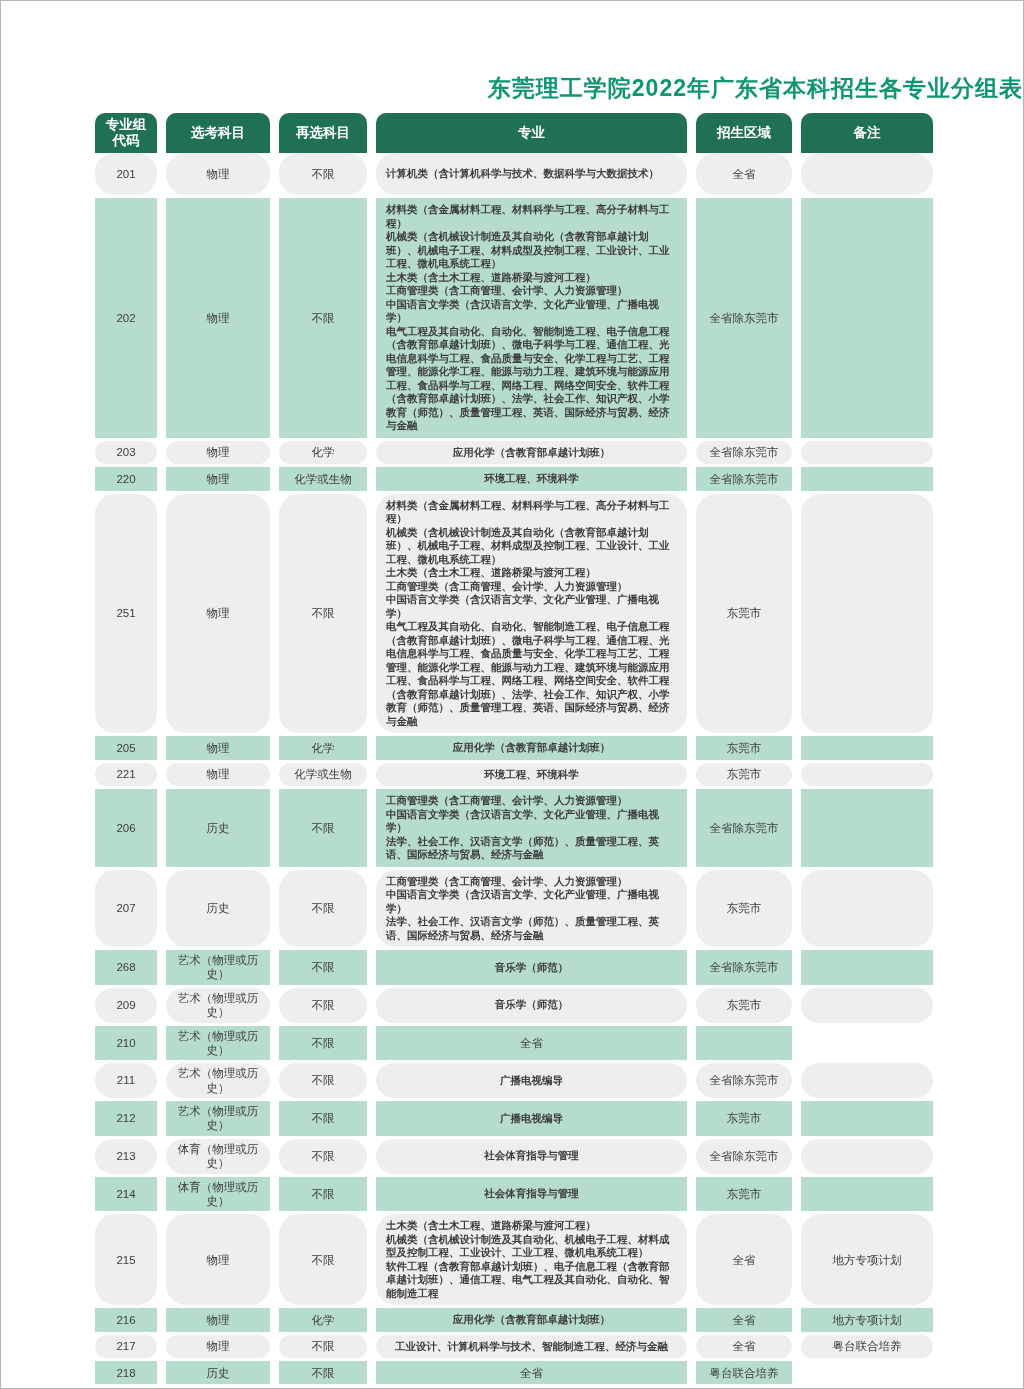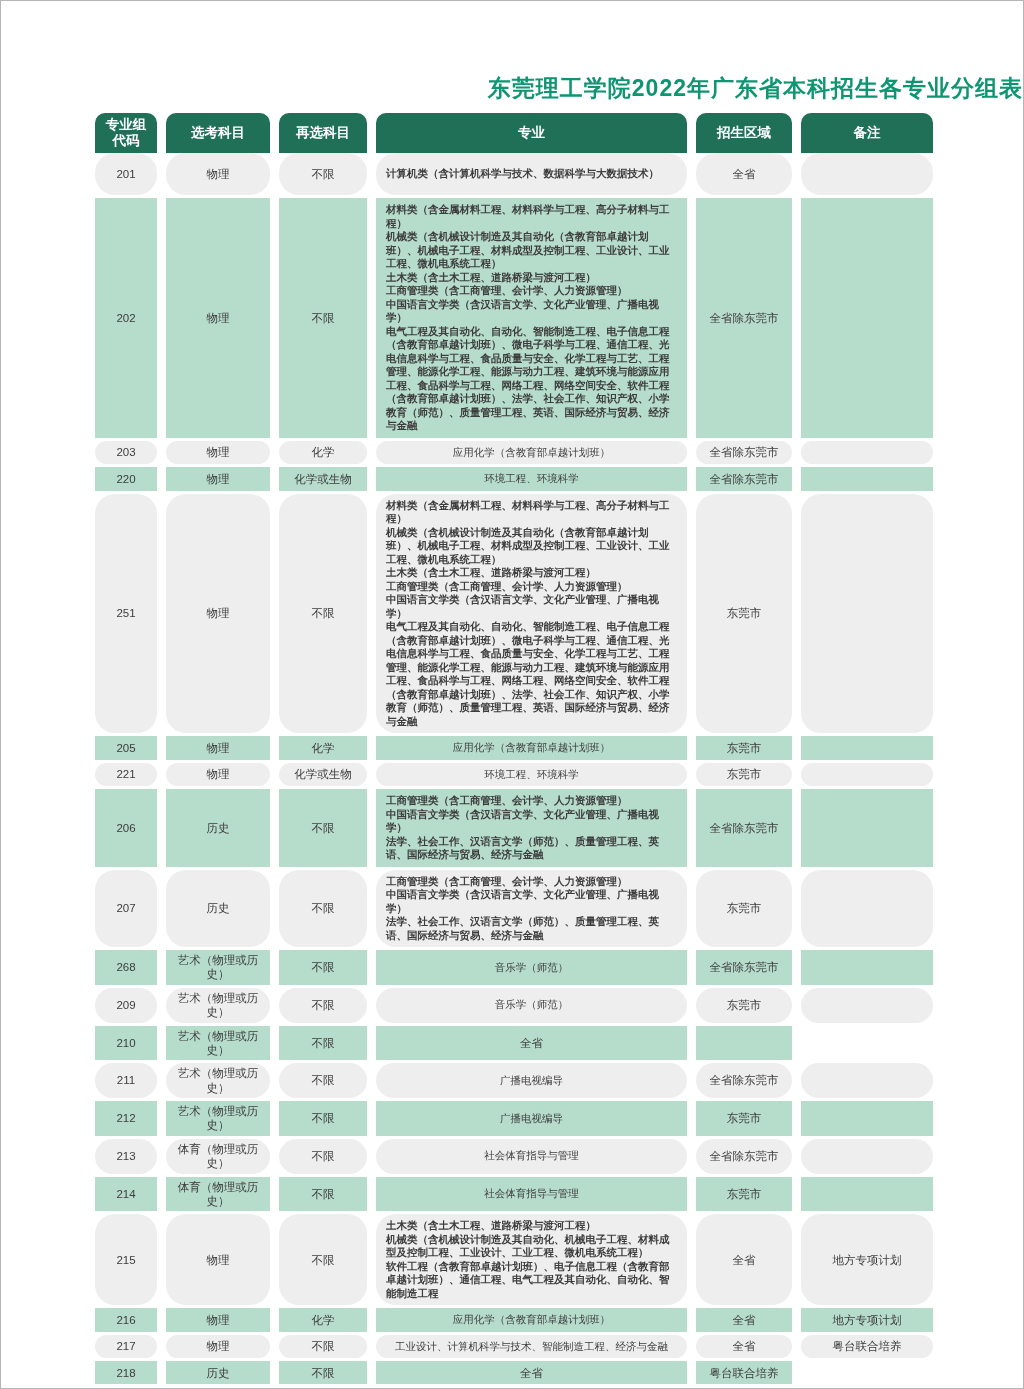--- a/index.html
+++ b/index.html
@@ -75,20 +75,21 @@
     padding:5px 10px;
   }
   .cell.majors.left{
     justify-content:flex-start;
     text-align:left;
     font-weight:bold;
   }
   .cell.majors.center{
     justify-content:center;
     text-align:right;
+    font-weight:bold;
   }
 </style>
 </head>
 <body>
 
 <div class="page">
 
   <h1 class="title">东莞理工学院2022年广东省本科招生各专业分组表</h1>
 
   <div class="content">

